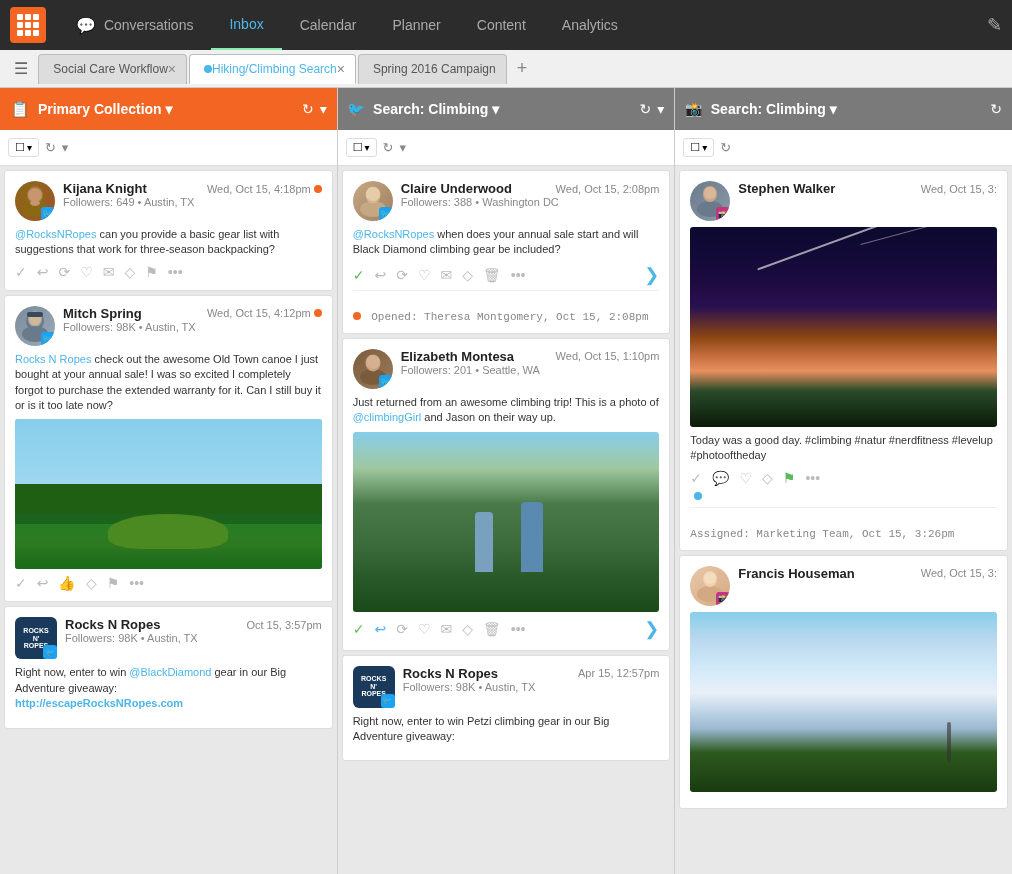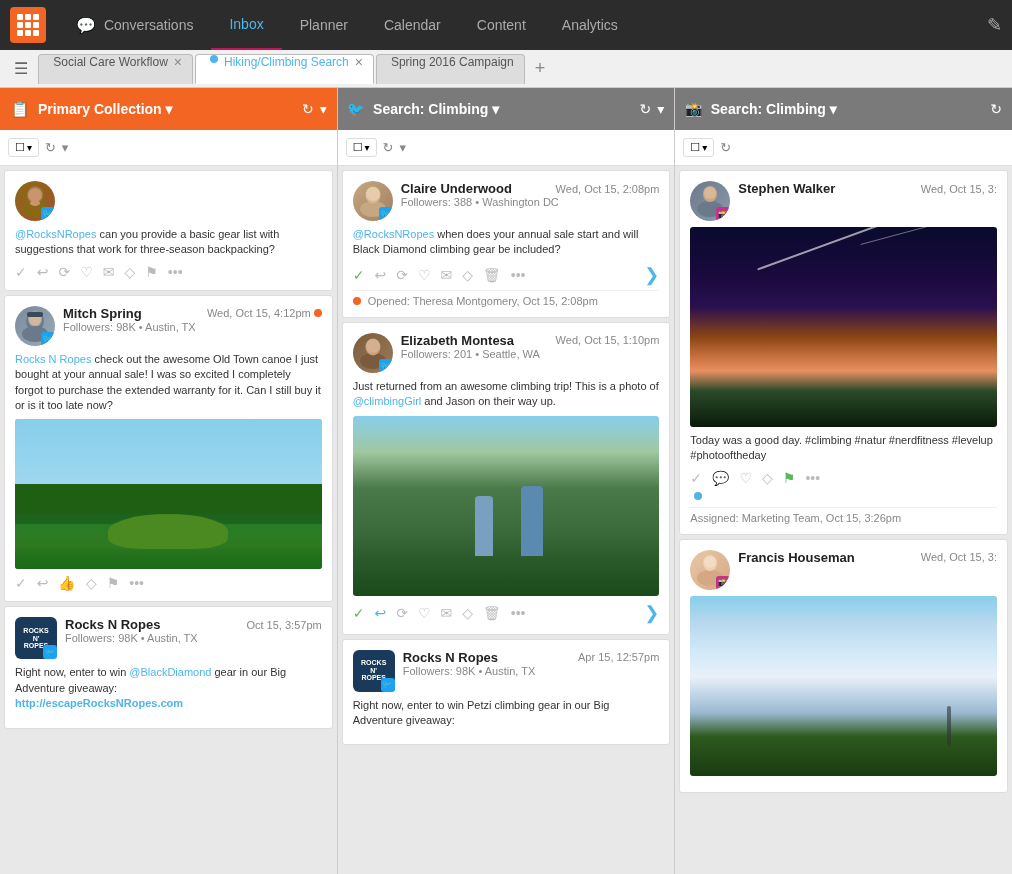--- a/index.html
+++ b/index.html
@@ -29,41 +29,41 @@
     .nav-items { display: flex; align-items: center; flex: 1; gap: 0; }
     .nav-item {
       color: #aaa;
       padding: 0 18px;
       height: 50px;
       display: flex; align-items: center;
       cursor: pointer;
       font-size: 14px;
       gap: 8px;
     }
-    .nav-item.active { color: #4db6e8; border-bottom: 2px solid #be185d; }
+    .nav-item.active { color: #4db6e8; border-bottom: 2px solid #86efac; }
     .nav-edit {
       color: #aaa; font-size: 18px; margin-left: auto; cursor: pointer;
     }
 
     
     .tab-bar {
       background: #f0f0f0;
       height: 38px;
       display: flex;
       align-items: center;
       padding: 0 6px;
       border-bottom: 1px solid #ccc;
       gap: 2px;
     }
     .tab-menu-icon { color: #666; font-size: 16px; padding: 0 8px; cursor: pointer; }
     .tab {
       height: 30px;
       padding: 0 10px 0 14px;
       border-radius: 4px 4px 0 0;
-      display: flex; gap: 6px;
+      display: flex; align-items: center; 
       cursor: pointer;
       font-size: 12px;
       background: #ddd;
       color: #555;
       border: 1px solid #bbb;
       border-bottom: none;
     }
     .tab.active { background: white; color: #222; border-color: #bbb; }
     .tab-close { font-size: 14px; color: #888; line-height: 1; }
     .tab-add { font-size: 18px; color: #888; padding: 0 8px; cursor: pointer; }
@@ -189,22 +189,23 @@
       margin-top: 6px;
     }
     .card-action-btn { color: #bbb; cursor: pointer; font-size: 14px; }
     .card-action-btn.active { color: #4db6e8; }
     .card-action-btn.check-active { color: #5cb85c; }
 
     .card-status {
       font-size: 11px;
       color: #888;
       margin-top: 4px;
-      padding-top: 4px;
+      padding-top: 20px;
       border-top: 1px solid #eee;
+      font-family: Liberation Mono, monospace;
     }
     .status-dot { width: 8px; height: 8px; border-radius: 50%; background: #f26522; display: inline-block; margin-right: 4px; }
     .status-dot.blue { background: #4db6e8; }
 
     
     .face-kijana { background: linear-gradient(135deg, #8B6914, #A0522D); }
 
     
     .img-canoe {
       background: linear-gradient(180deg, #87ceeb 0%, #87ceeb 40%, #228B22 40%, #228B22 60%, #1e5f1e 60%, #1e5f1e 70%, #2e8b2e 70%, #5c9a2e 85%, #4a8a1e 100%);
@@ -245,24 +246,24 @@
   </div>
   <div class="nav-items">
     <div class="nav-item">
       <span style="font-size:16px">💬</span>
       <span>Conversations</span>
     </div>
     <div class="nav-item active">
       <span>Inbox</span>
     </div>
     <div class="nav-item">
+      <span>Calendar</span>
+    </div>
+    <div class="nav-item">
       <span>Planner</span>
-    </div>
-    <div class="nav-item">
-      <span>Calendar</span>
     </div>
     <div class="nav-item">
       <span>Content</span>
     </div>
     <div class="nav-item">
       <span>Analytics</span>
     </div>
   </div>
   <div class="nav-edit">✎</div>
 </nav>
@@ -311,20 +312,30 @@
             <div class="avatar-img face-kijana" style="display:flex;align-items:center;justify-content:center;">
               <svg width="40" height="40" viewBox="0 0 40 40">
                   <ellipse cx="20" cy="16" rx="10" ry="11" fill="#8B6914"></ellipse>
                   <ellipse cx="20" cy="14" rx="8" ry="9" fill="#A0784A"></ellipse>
                   <ellipse cx="20" cy="28" rx="13" ry="8" fill="#8B6914"></ellipse>
                   <ellipse cx="20" cy="14" rx="7" ry="7" fill="#C8956C"></ellipse>
                   <ellipse cx="20" cy="22" rx="5" ry="3" fill="#C8956C"></ellipse>
                 </svg>
             </div>
             <div class="avatar-badge twitter">🐦</div>
+          </div>
+          <div class="card-meta">
+            <div class="card-name-row">
+              <span class="card-name">Kijana Knight</span>
+              <div class="card-time">
+                <span>Wed, Oct 15, 4:18pm</span>
+                <div class="card-dot-orange"></div>
+              </div>
+            </div>
+            <div class="card-followers">Followers: 649 • Austin, TX</div>
           </div>
         </div>
         <div class="card-body">
           <span class="card-mention">@RocksNRopes</span> can you provide a basic gear list with suggestions that work for three-season backpacking?
         </div>
         <div class="card-actions">
           <span class="card-action-btn">✓</span>
           <span class="card-action-btn">↩</span>
           <span class="card-action-btn">⟳</span>
           <span class="card-action-btn">♡</span>

